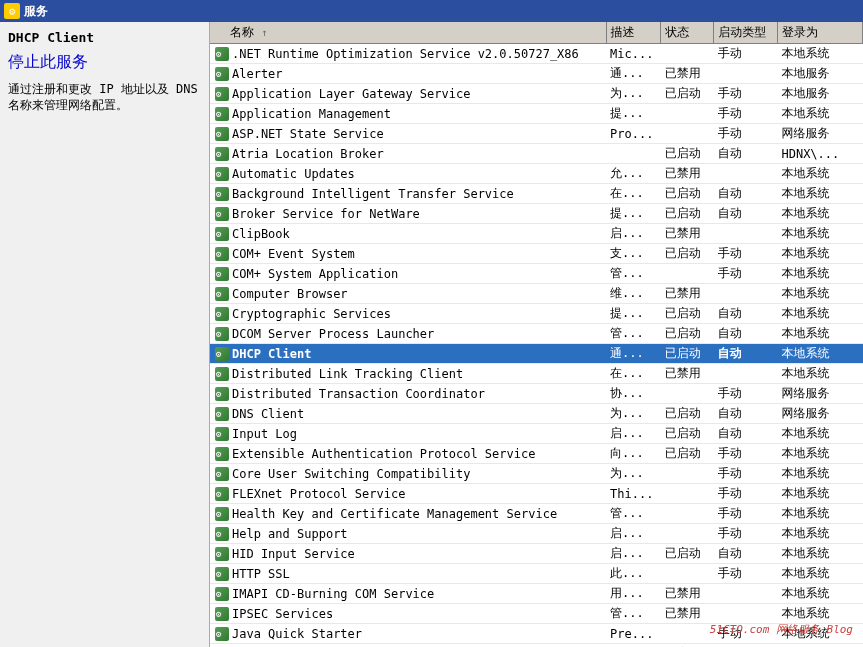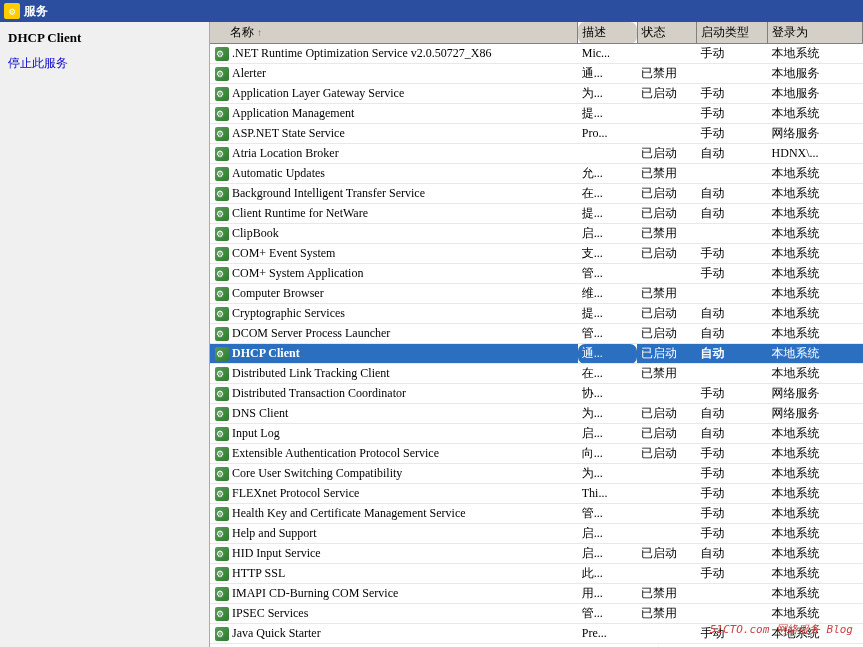--- a/index.html
+++ b/index.html
@@ -31,21 +31,20 @@
       font-size: 10px;
     }
     .title-bar-text {
       font-size: 12px;
       font-weight: bold;
     }
     .main-container {
       display: flex;
       height: calc(647px - 22px);
       background: #c4b5fd;
-      font-family: Liberation Serif, serif;
     }
     .left-panel {
       width: 210px;
       background: #f0f0f0;
       padding: 8px;
       border-right: 1px solid #aaa;
       flex-shrink: 0;
     }
     .service-name {
       font-size: 13px;
@@ -54,21 +53,21 @@
       margin-bottom: 8px;
     }
     .action-links {
       margin-bottom: 10px;
     }
     .action-link {
       color: #0000cc;
       text-decoration: none;
       cursor: pointer;
       display: block;
-      font-size: 12px;
+      font-size: 16px;
       line-height: 18px;
     }
     .action-link.red {
       color: #cc0000;
     }
     .description-section {
       margin-top: 8px;
     }
     .description-label {
       font-weight: bold;
@@ -138,21 +137,21 @@
     .watermark {
       position: fixed;
       bottom: 10px;
       right: 10px;
       font-size: 11px;
       color: #cc4444;
       font-style: italic;
       pointer-events: none;
     }
     .col-name { width: 310px; }
-    .col-desc { width: 50px; border-radius: 7px; }
+    .col-desc { width: 50px; }
     .col-status { width: 50px; }
     .col-starttype { width: 60px; }
     .col-logon { width: 80px; }
 
     .sort-arrow { color: #666; font-size: 10px; }
 
     .selected-bold { font-weight: bold; }
   </style>
 </head>
 <body>
@@ -164,20 +163,21 @@
   <span class="title-bar-text">服务</span>
 </div>
 
 <div class="main-container">
   <div class="left-panel">
     <div class="service-name">DHCP Client</div>
     <div class="action-links">
       <a class="action-link" href="#">停止此服务</a>
     </div>
     <div class="description-section">
+      <span class="description-text">通过注册和更改 IP 地址以及 DNS 名称来管理网络配置。</span>
     </div>
   </div>
 
   <div class="right-panel">
     <table>
       <thead>
         <tr>
           <th class="col-name">
             <span>名称</span>
             <span class="sort-arrow"> ↑</span>
@@ -318,21 +318,21 @@
             <td class="col-logon">本地系统</td>
           </tr>
           <tr>
             <td class="col-name">
               <div class="service-row-name">
                 <span class="service-icon">
                   <span style="display: inline-block; width: 14px; height: 14px; background: linear-gradient(135deg, rgb(90, 154, 90), rgb(45, 123, 45)); border-radius: 2px; position: relative;">
                     <span style="position: absolute; top: 1px; left: 1px; font-size: 9px; color: white; line-height: 12px;">⚙</span>
                   </span>
                 </span>
-                <span>Client Runtime for NetWare</span>
+                <span>Broker Service for NetWare</span>
               </div>
             </td>
             <td class="col-desc">提...</td>
             <td class="col-status">已启动</td>
             <td class="col-starttype">自动</td>
             <td class="col-logon">本地系统</td>
           </tr>
           <tr>
             <td class="col-name">
               <div class="service-row-name">

